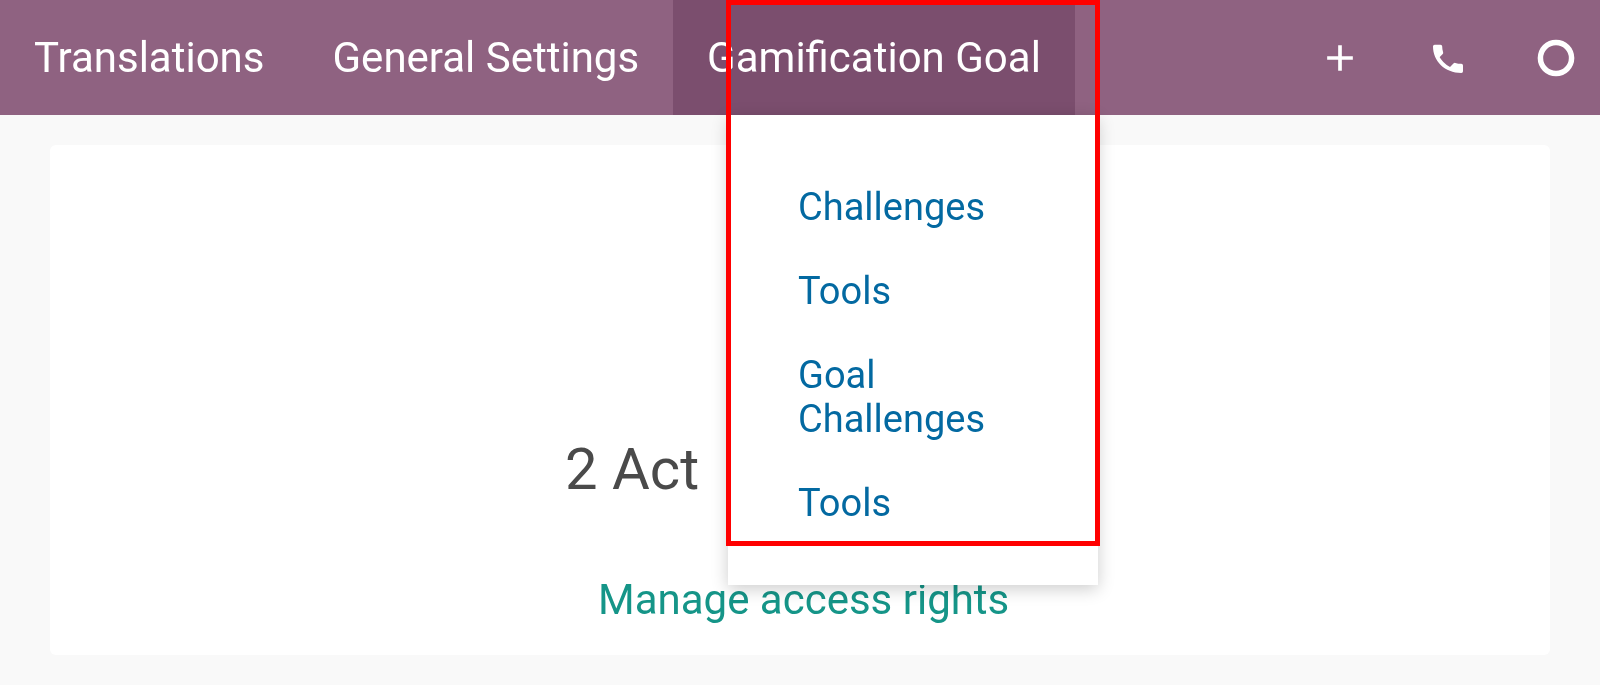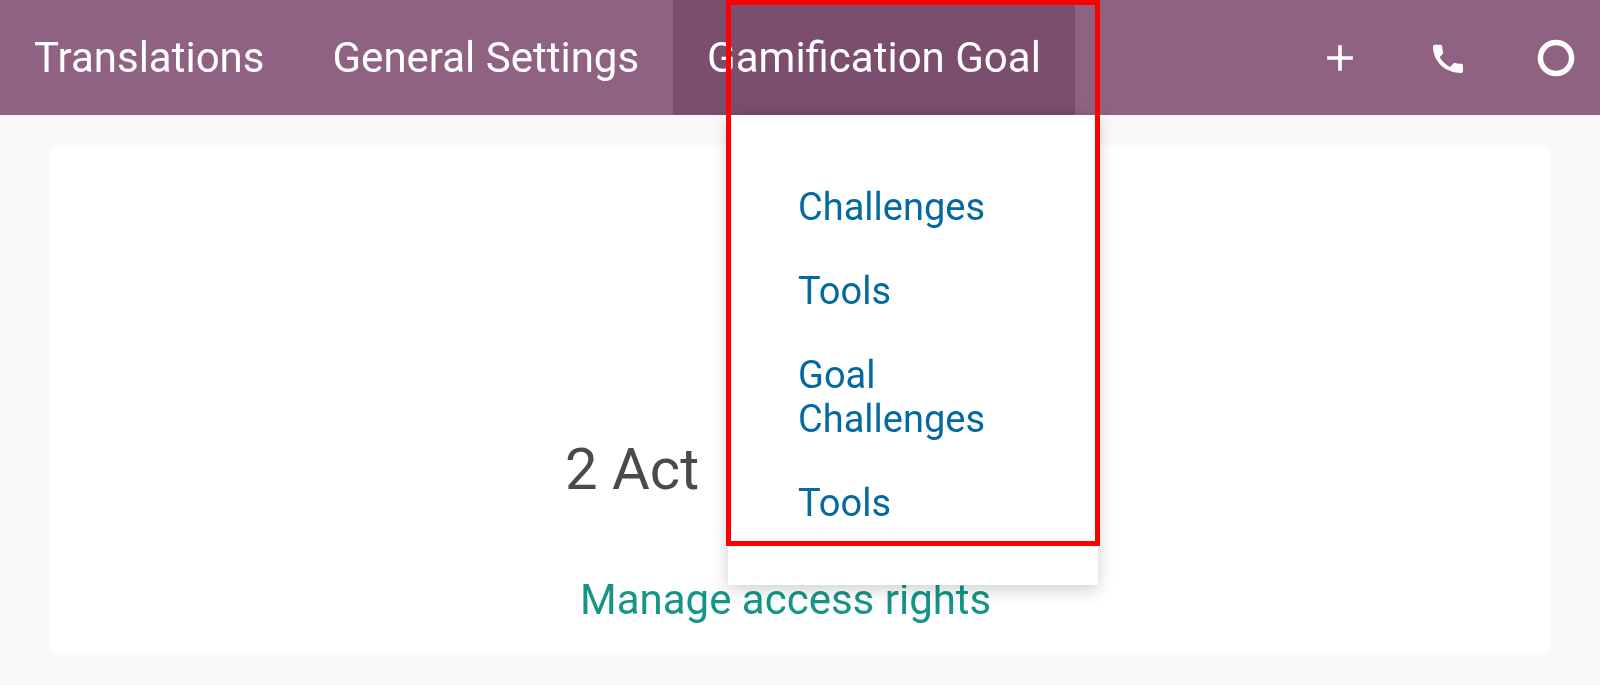--- a/index.html
+++ b/index.html
@@ -80,21 +80,21 @@
       position: absolute;
       top: 290px;
       left: 515px;
       font-size: 58px;
       color: #4a4a4a;
       font-weight: 400;
     }
     .manage-link {
       position: absolute;
       top: 430px;
-      left: 530px;
+      left: 548px;
       font-size: 42px;
       color: #159588;
       cursor: pointer;
       font-weight: 400;
     }
     .dropdown {
       position: absolute;
       top: 115px;
       left: 728px;
       width: 370px;

